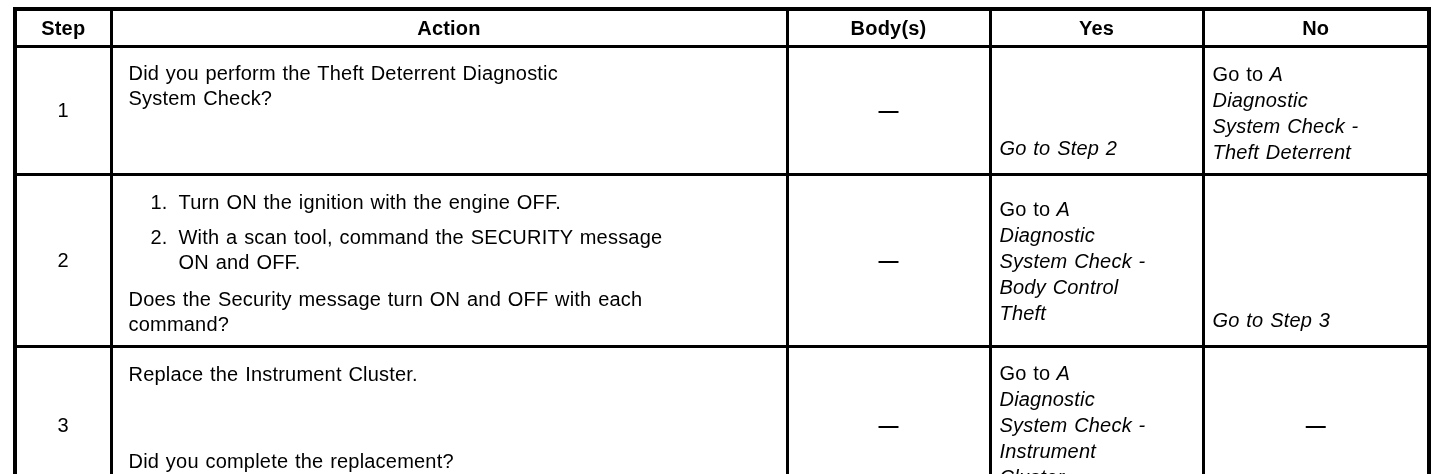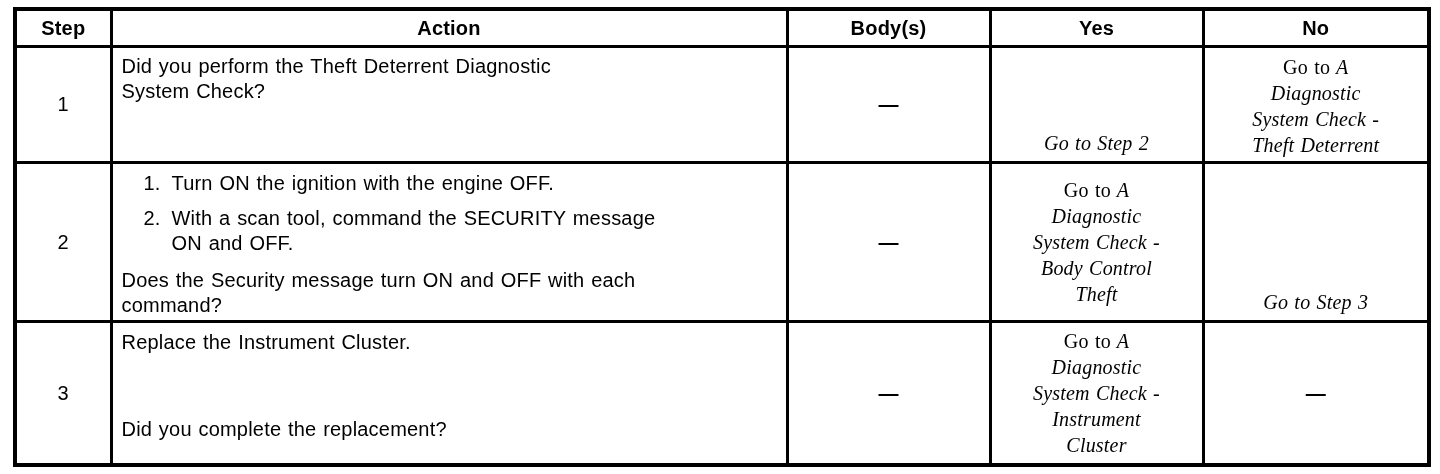--- a/index.html
+++ b/index.html
@@ -32,21 +32,21 @@
     vertical-align: middle;
     height: 30px;
     letter-spacing: 0.2px;
     padding: 2px 4px;
   }
   td {
     font-size: 20px;
     line-height: 25px;
     word-spacing: 1px;
     letter-spacing: 0.2px;
-    padding: 1px;
+    padding: 8px;
     overflow: hidden;
   }
   .step-cell {
     text-align: center;
     vertical-align: middle;
   }
   .action-cell { vertical-align: top; }
   .action-inner { padding: 5px 10px 6px 8px; height: 100%; box-sizing: border-box; }
   .action-flex {
     display: flex;
@@ -64,23 +64,21 @@
     width: 28px;
     flex: 0 0 28px;
   }
   .question { margin-top: 2px; }
   .value-cell {
     text-align: center;
     vertical-align: middle;
   }
   .dash { font-weight: bold; }
   .goto-cell {
-    text-align: center;
     font-style: italic;
-    font-family: Liberation Serif, serif;
   }
   .v-bottom { vertical-align: bottom; margin-left: 12px; }
   .v-bottom .goto-line { padding-bottom: 4px; }
   .v-top { vertical-align: top; }
   .v-top .goto-block { padding-top: 5px; }
   .v-middle { vertical-align: middle; }
   .goto-block { line-height: 26px; }
   .roman { font-style: normal; }
   thead tr { height: 36px; }
   tr.row1 { height: 116px; }

